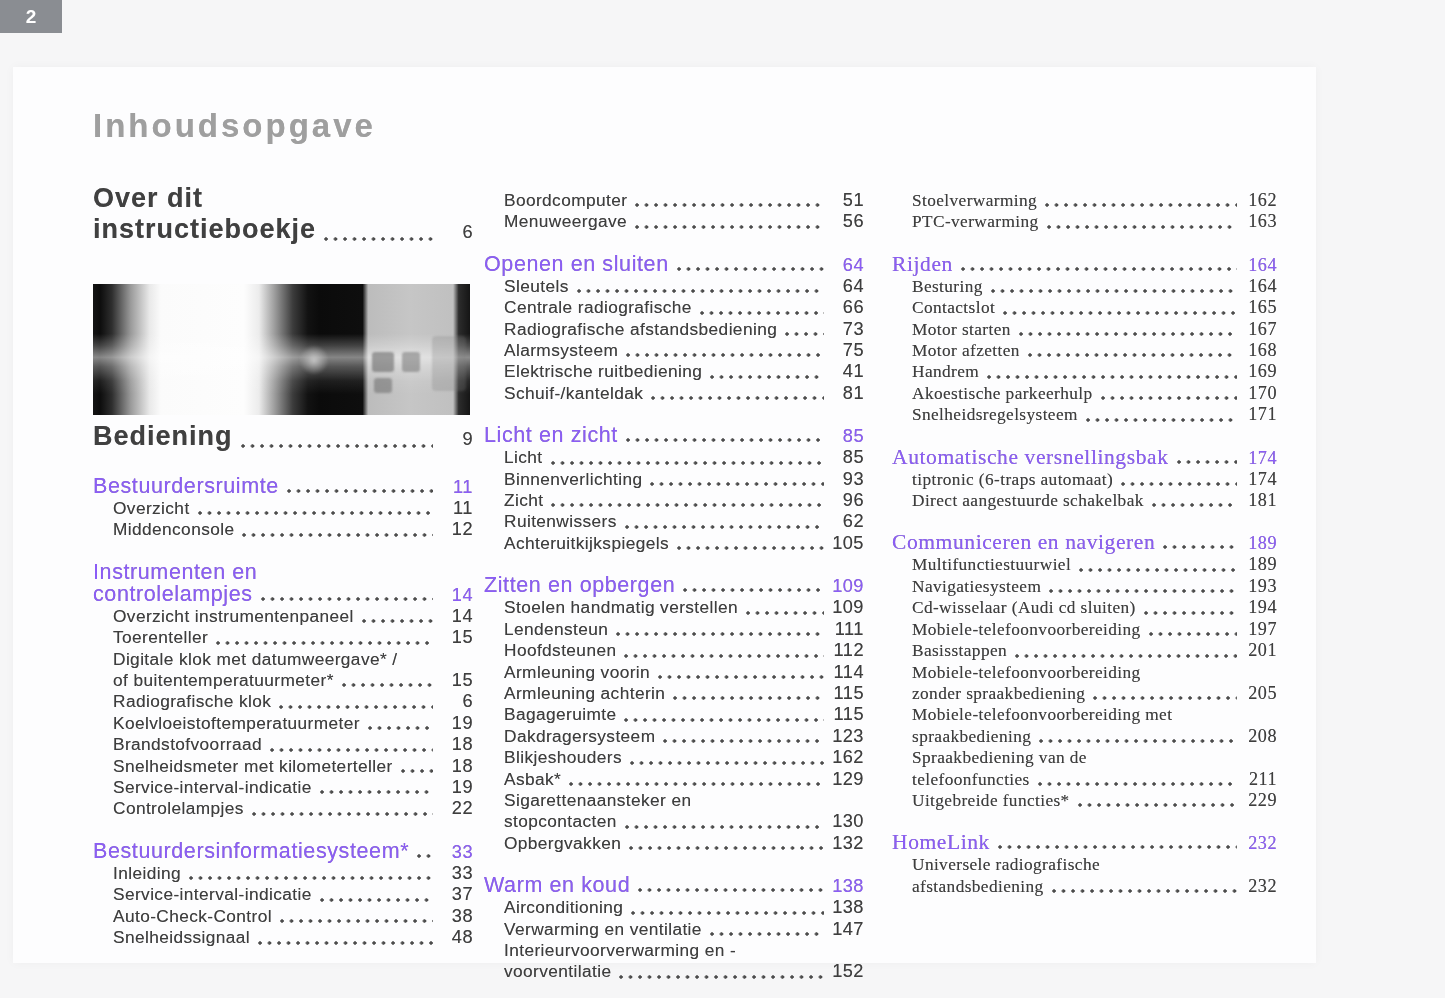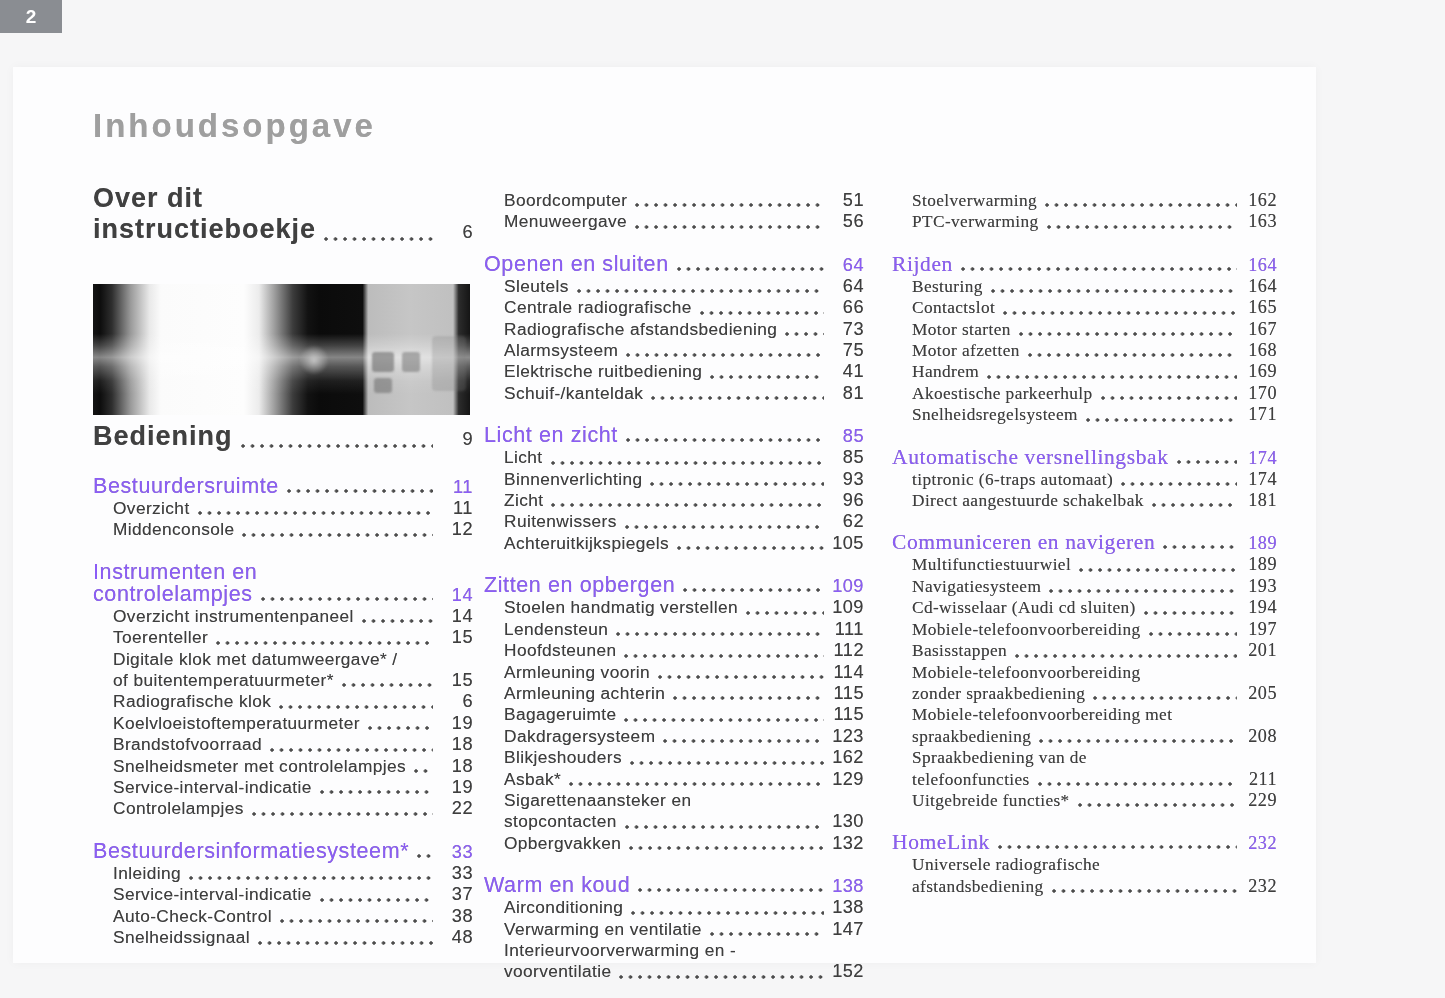--- a/index.html
+++ b/index.html
@@ -184,21 +184,21 @@
       </div>
       <div class="entry sub">
         <div class="row">
           <span class="lbl">Brandstofvoorraad</span>
           <span class="dots"></span>
           <span class="num">18</span>
         </div>
       </div>
       <div class="entry sub">
         <div class="row">
-          <span class="lbl">Snelheidsmeter met controlelampjes</span>
+          <span class="lbl">Snelheidsmeter met kilometerteller</span>
           <span class="dots"></span>
           <span class="num">18</span>
         </div>
       </div>
       <div class="entry sub">
         <div class="row">
           <span class="lbl">Service-interval-indicatie</span>
           <span class="dots"></span>
           <span class="num">19</span>
         </div>

